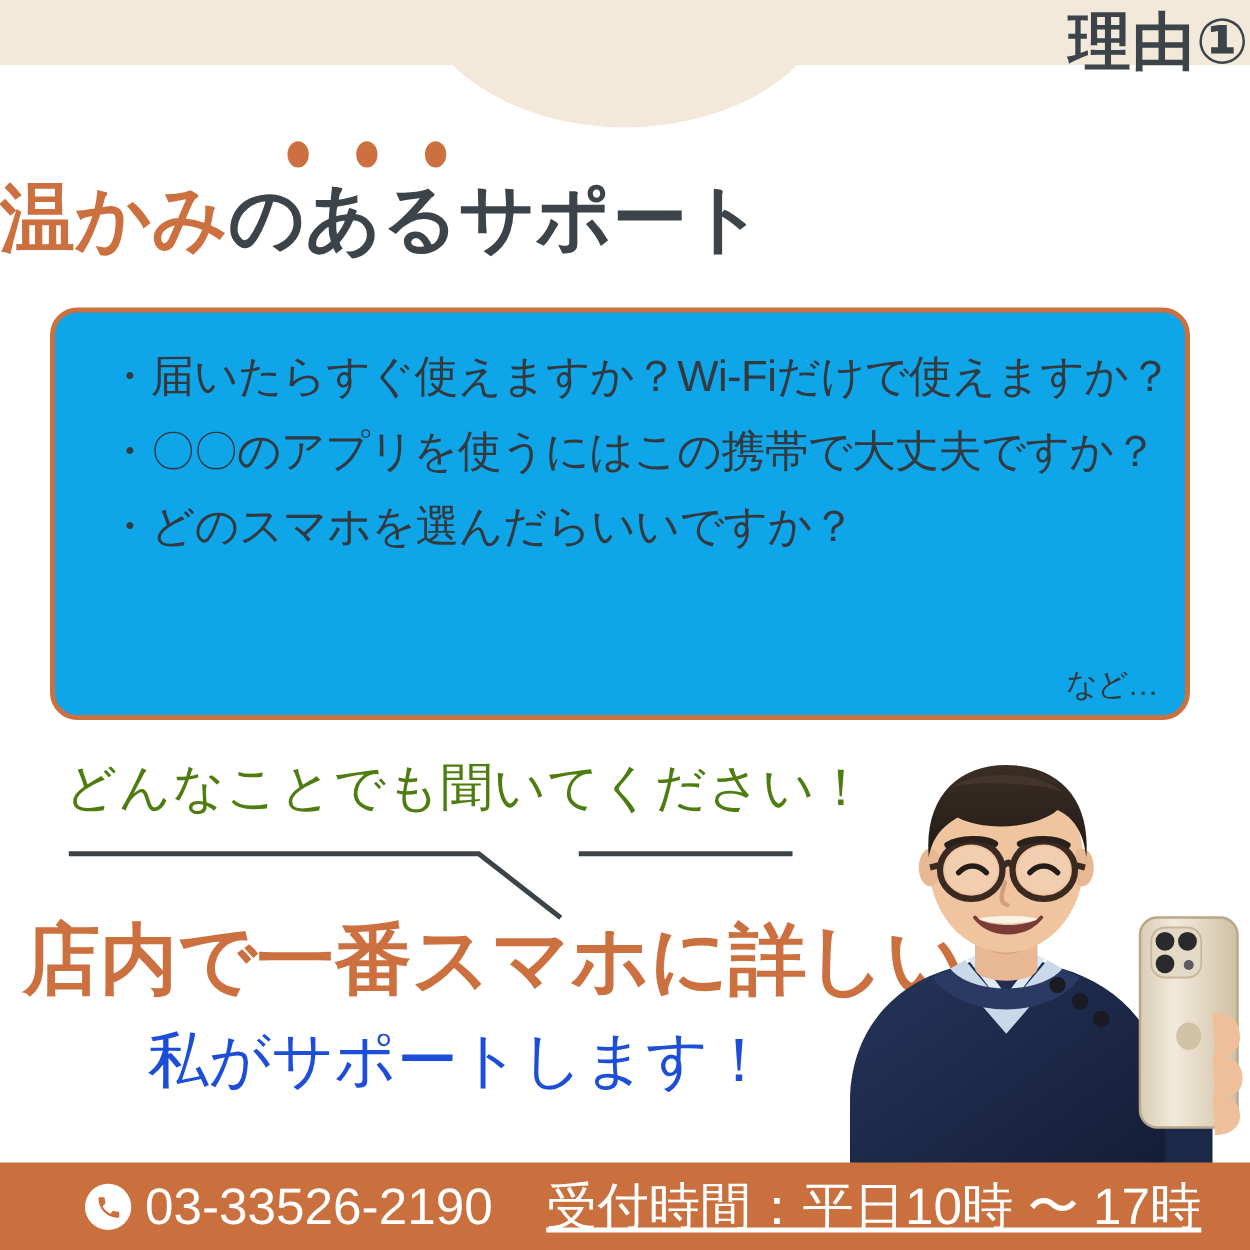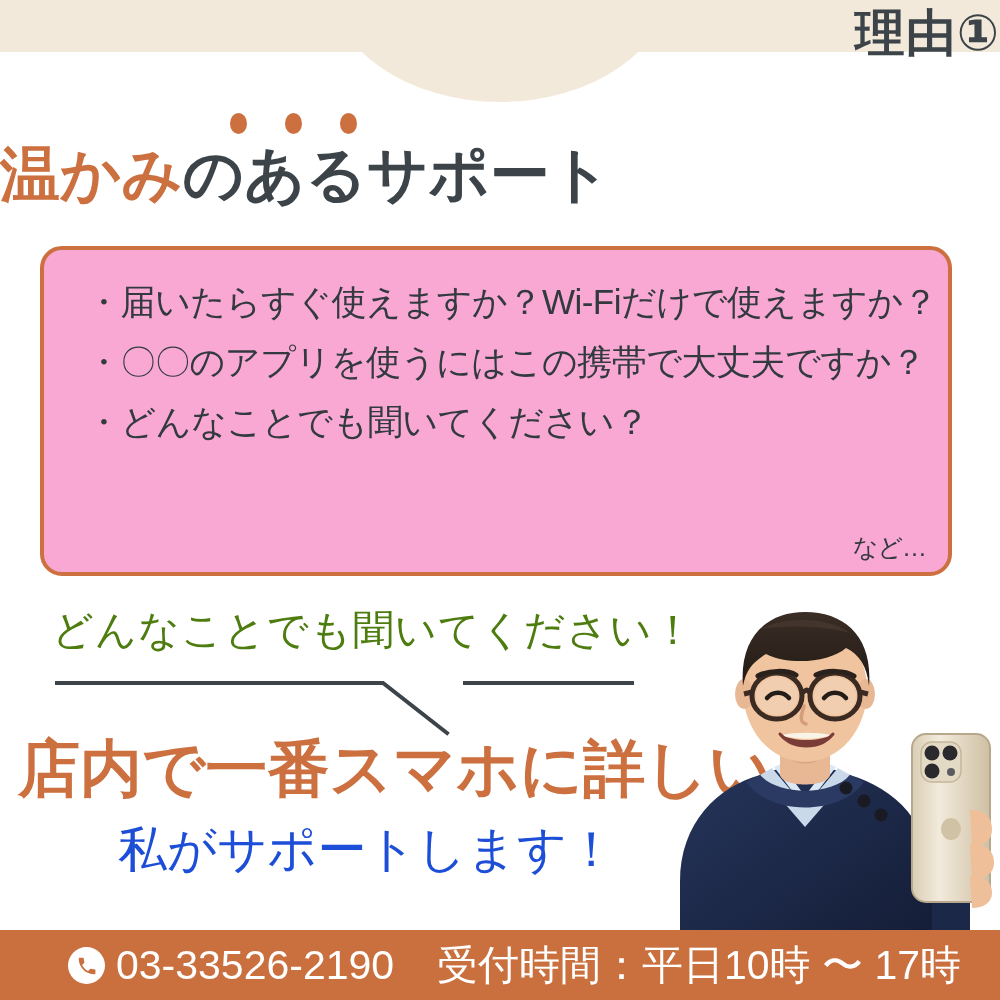--- a/index.html
+++ b/index.html
@@ -93,21 +93,21 @@
   
   .qbox {
     position: absolute;
     left: 40px;
     top: 246px;
     width: 912px;
     height: 330px;
     border: 4px solid #CC703F;
     border-radius: 22px;
     box-sizing: border-box;
-    background: #f9a8d4;
+    background: #0ea5e9;
   }
   .qlist {
     position: absolute;
     left: 42px;
     top: 24px;
     width: 840px;
   }
   .qitem {
     font-size: 35px;
     color: #333A3F;
@@ -217,20 +217,21 @@
   }
   .hours {
     position: absolute;
     left: 437px;
     top: 13px;
     font-size: 41px;
     color: #ffffff;
     letter-spacing: 0px;
     line-height: 44px;
     white-space: nowrap;
+    text-decoration: underline;
   }
 </style>
 </head>
 <body>
 
 <div id="poster">
 
   <div class="header-band">
     <div class="header-bulge"></div>
   </div>
@@ -241,21 +242,21 @@
     <span></span>
     <span></span>
   </div>
 
   <div class="headline"><span class="accent">温かみ</span><span>のあるサポート</span></div>
 
   <div class="qbox">
     <div class="qlist">
       <div class="qitem">・届いたらすぐ使えますか？Wi-Fiだけで使えますか？</div>
       <div class="qitem">・〇〇のアプリを使うにはこの携帯で大丈夫ですか？</div>
-      <div class="qitem">・どんなことでも聞いてください？</div>
+      <div class="qitem">・どのスマホを選んだらいいですか？</div>
     </div>
     <div class="nado">など…</div>
   </div>
 
   <div class="subline">どんなことでも聞いてください！</div>
 
   <svg class="tail-svg" viewBox="0 0 620 75" xmlns="http://www.w3.org/2000/svg">
     <path d="M17,18 L343,18 L407,68" fill="none" stroke="#3C4449" stroke-width="4" stroke-linecap="square"></path>
     <line x1="425" y1="18" x2="592" y2="18" stroke="#3C4449" stroke-width="4" stroke-linecap="square"></line>
   </svg>

